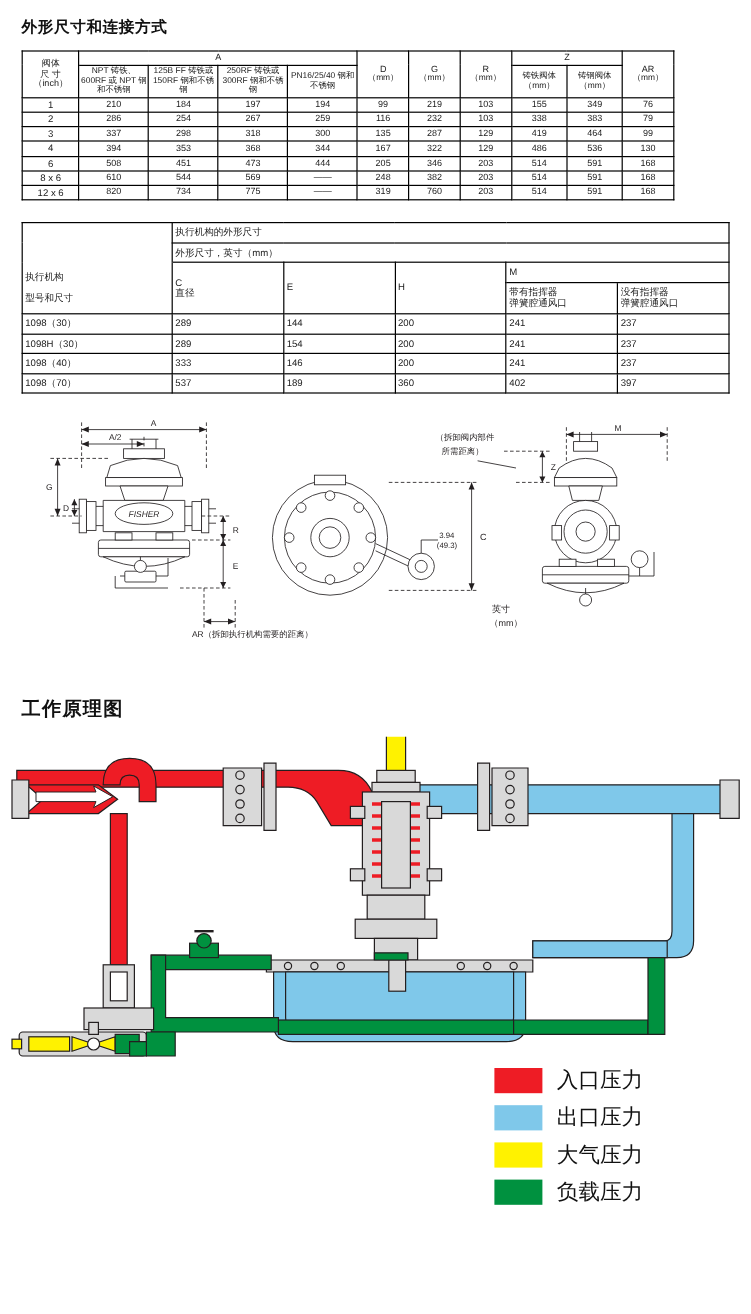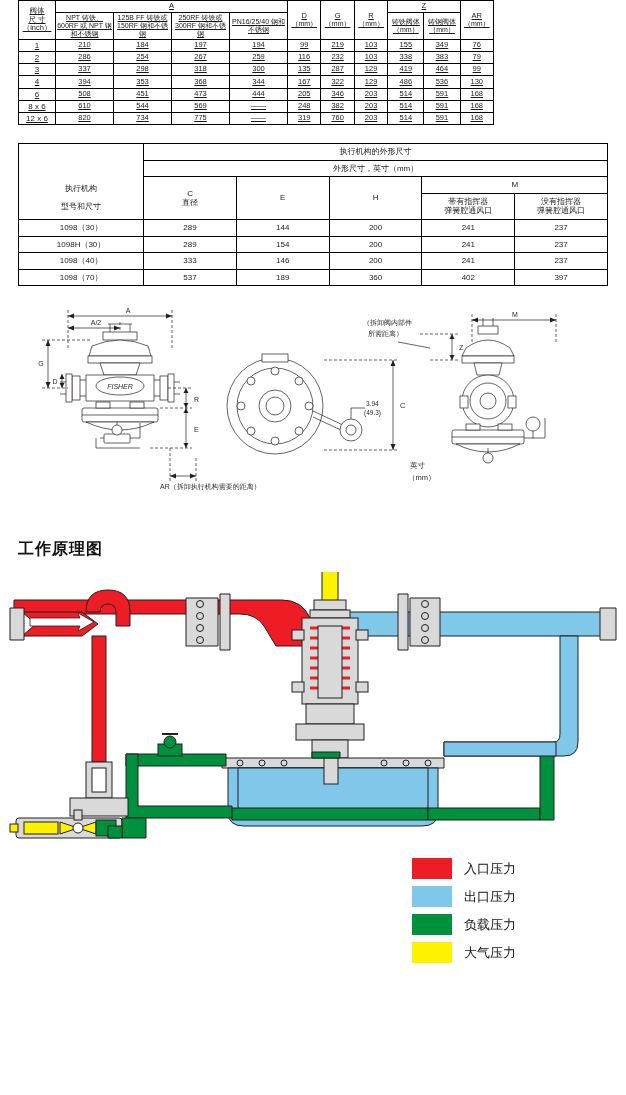--- a/index.html
+++ b/index.html
@@ -27,24 +27,23 @@
     font-size: 16px;
     font-weight: bold;
     margin: 26px 0 12px 18px;
     color: #111;
     letter-spacing: 1px;
   }
 
   table.dim {
     border-collapse: collapse;
     margin: 0 0 0 18px;
-    width: 476px;
+    width: 544px;
     font-size: 7.5px;
     line-height: 1.15;
-    text-decoration: underline;
   }
   table.dim th, table.dim td {
     border: 1px solid #000;
     text-align: center;
     vertical-align: middle;
     padding: 1px 1px;
   }
   table.dim th { font-weight: normal; }
   .hcell { padding: 2px 1px; }
   .sub { font-size: 7px; }
@@ -53,21 +52,21 @@
 
   table.act {
     border-collapse: collapse;
     margin: 18px 0 0 18px;
     width: 590px;
     font-size: 8px;
     line-height: 1.2;
   }
   table.act th, table.act td {
     border: 1px solid #000;
-    text-align: center;
+    text-align: left;
     vertical-align: middle;
     padding: 3px 2px;
   }
   table.act th { font-weight: normal; }
 
   .drawings {
     position: relative;
     margin: 12px 0 0 0;
     height: 215px;
     width: 626px;
@@ -84,37 +83,38 @@
     display: flex;
     align-items: center;
     margin-bottom: 7px;
   }
   .legend-swatch {
     width: 40px; height: 21px;
     margin-right: 12px;
     border: 0;
   }
   .legend-label {
-    font-size: 13px;
+    font-size: 18px;
     color: #111;
   }
 
   .schematic {
     position: relative;
     width: 626px;
     height: 420px;
     margin-top: 2px;
   }
   .schematic svg { display: block; }
 </style>
 </head>
 <body>
 
 <div class="page">
 
+  <h2 class="section-title">外形尺寸和连接方式</h2>
 
   <table class="dim">
     <thead>
       <tr>
         <th rowspan="2" class="hcell">
           <div>阀体</div>
           <div>尺 寸</div>
           <div>（inch）</div>
         </th>
         <th colspan="4" class="hcell">A</th>
@@ -631,23 +631,23 @@
     <div class="legend">
       <div class="legend-row">
         <div class="legend-swatch" style="background:#ee1c25"></div>
         <div class="legend-label">入口压力</div>
       </div>
       <div class="legend-row">
         <div class="legend-swatch" style="background:#7fc8ea"></div>
         <div class="legend-label">出口压力</div>
       </div>
       <div class="legend-row">
+        <div class="legend-swatch" style="background:#fff200"></div>
+        <div class="legend-label">大气压力</div>
+      </div>
+      <div class="legend-row">
         <div class="legend-swatch" style="background:#00913f"></div>
         <div class="legend-label">负载压力</div>
       </div>
-      <div class="legend-row">
-        <div class="legend-swatch" style="background:#fff200"></div>
-        <div class="legend-label">大气压力</div>
-      </div>
     </div>
   </div>
 
 </div>
 
 </body></html>

